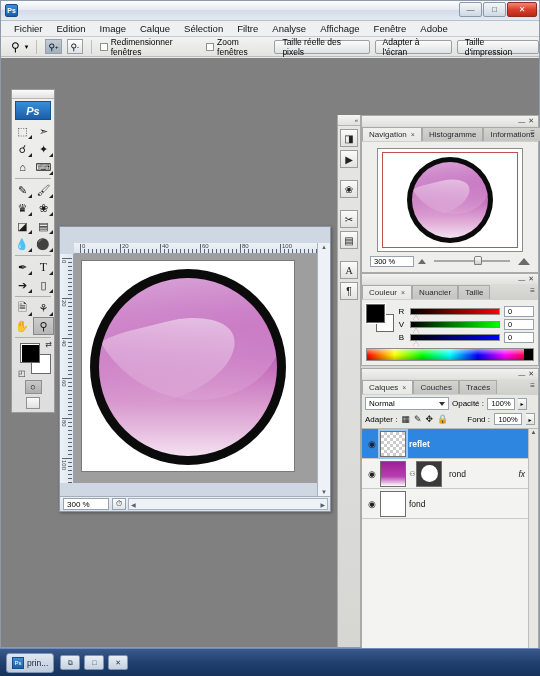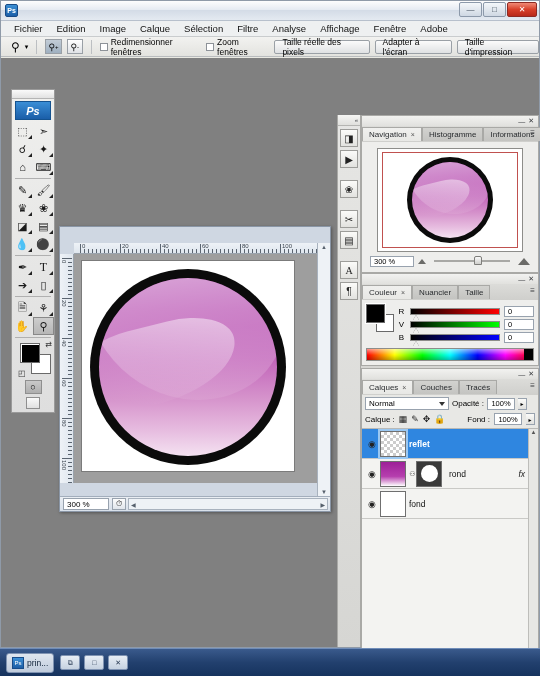--- a/index.html
+++ b/index.html
@@ -677,21 +677,21 @@
             <div class="blend">
               <span>Normal</span>
               <i class="caret"></i>
             </div>
             <span class="lbl">Opacité :</span>
             <div class="numfield">100%</div>
             <div class="stepper">▸</div>
           </div>
 
           <div class="lay-row2">
-            <span class="lbl">Calque :</span>
+            <span class="lbl">Adapter :</span>
             <span class="lockico">▦</span>
             <span class="lockico">✎</span>
             <span class="lockico">✥</span>
             <span class="lockico">🔒</span>
             <span class="lbl" style="margin-left:auto">Fond :</span>
             <div class="numfield">100%</div>
             <div class="stepper">▸</div>
           </div>
 
           <div class="layers-list">

